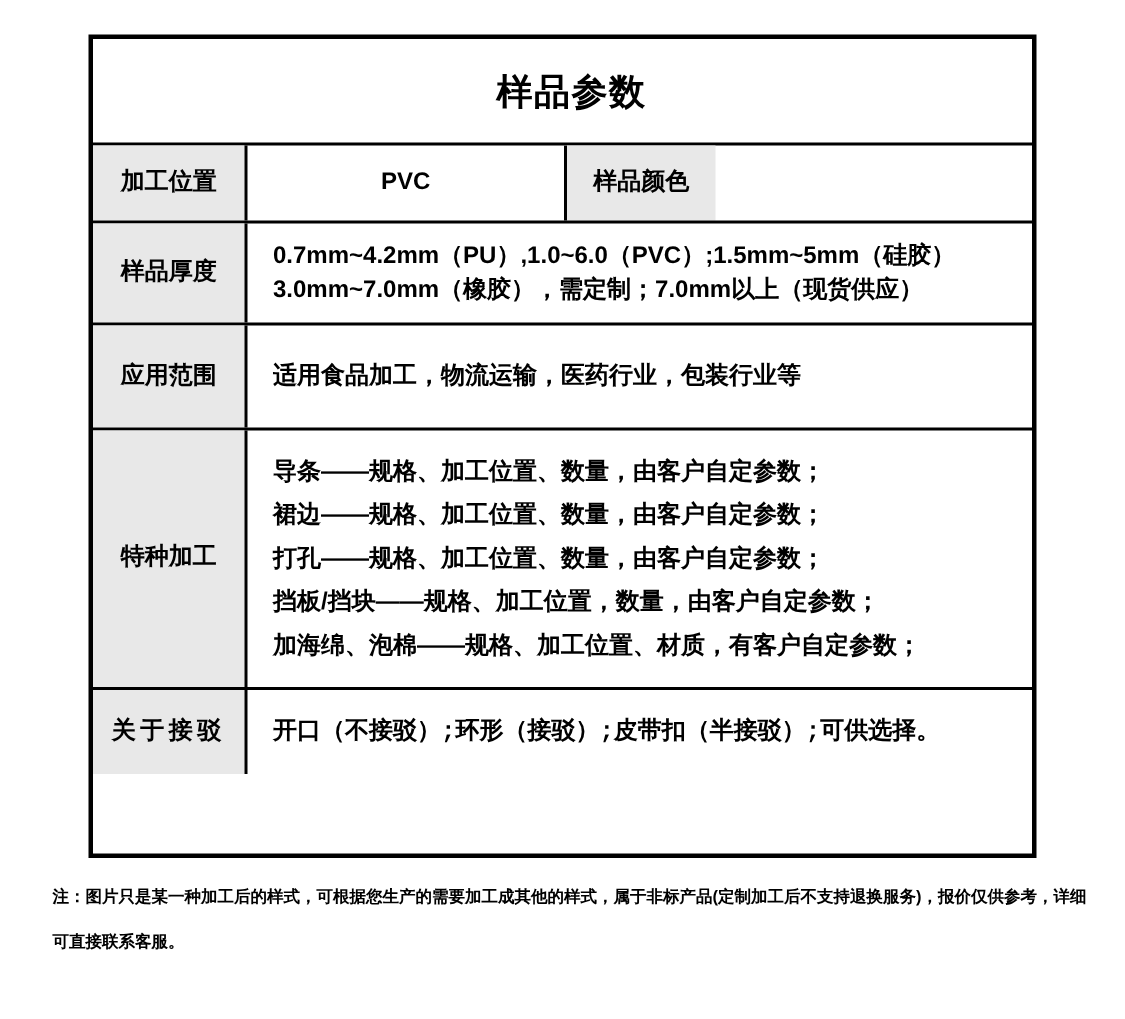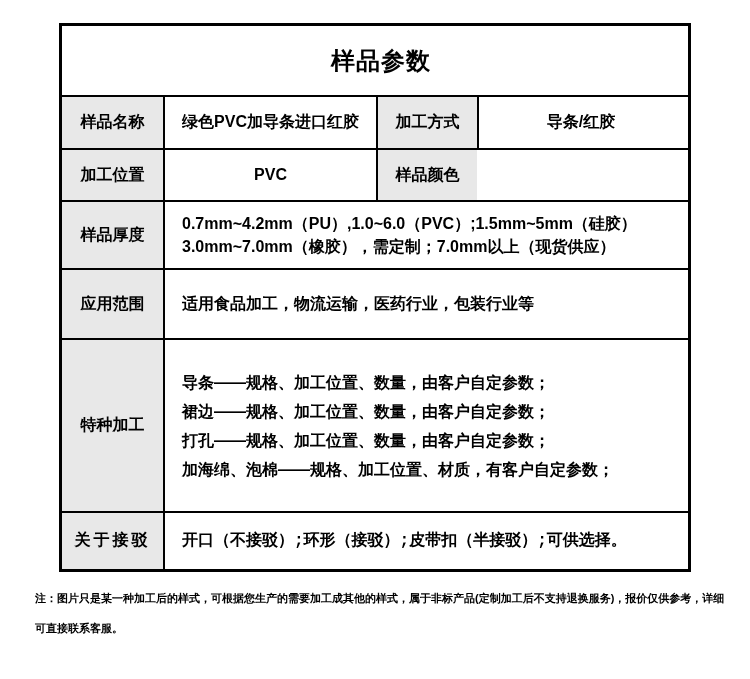--- a/index.html
+++ b/index.html
@@ -56,26 +56,20 @@
 </style>
 </head>
 <body>
 
 <div class="spec-table">
 
   <div class="t-row title-row">
     <div class="title-text">样品参数</div>
   </div>
 
-  <div class="t-row r1">
-    <div class="cell label">样品名称</div>
-    <div class="cell w2">绿色PVC加导条进口红胶</div>
-    <div class="cell label">加工方式</div>
-    <div class="cell w4">导条/红胶</div>
-  </div>
 
   <div class="t-row r2">
     <div class="cell label">加工位置</div>
     <div class="cell w2">PVC</div>
     <div class="cell label">样品颜色</div>
   </div>
 
   <div class="t-row r3">
     <div class="cell label">样品厚度</div>
     <div class="cell wide">
@@ -91,20 +85,21 @@
     <div class="cell wide">适用食品加工，物流运输，医药行业，包装行业等</div>
   </div>
 
   <div class="t-row r5">
     <div class="cell label">特种加工</div>
     <div class="cell wide">
       <div class="special-lines">
         <div>导条——规格、加工位置、数量，由客户自定参数；</div>
         <div>裙边——规格、加工位置、数量，由客户自定参数；</div>
         <div>打孔——规格、加工位置、数量，由客户自定参数；</div>
+        <div>挡板/挡块——规格、加工位置，数量，由客户自定参数；</div>
         <div>加海绵、泡棉——规格、加工位置、材质，有客户自定参数；</div>
       </div>
     </div>
   </div>
 
   <div class="t-row r6">
     <div class="cell label ls">关于接驳</div>
     <div class="cell wide">开口（不接驳）;环形（接驳）;皮带扣（半接驳）;可供选择。</div>
   </div>
 

